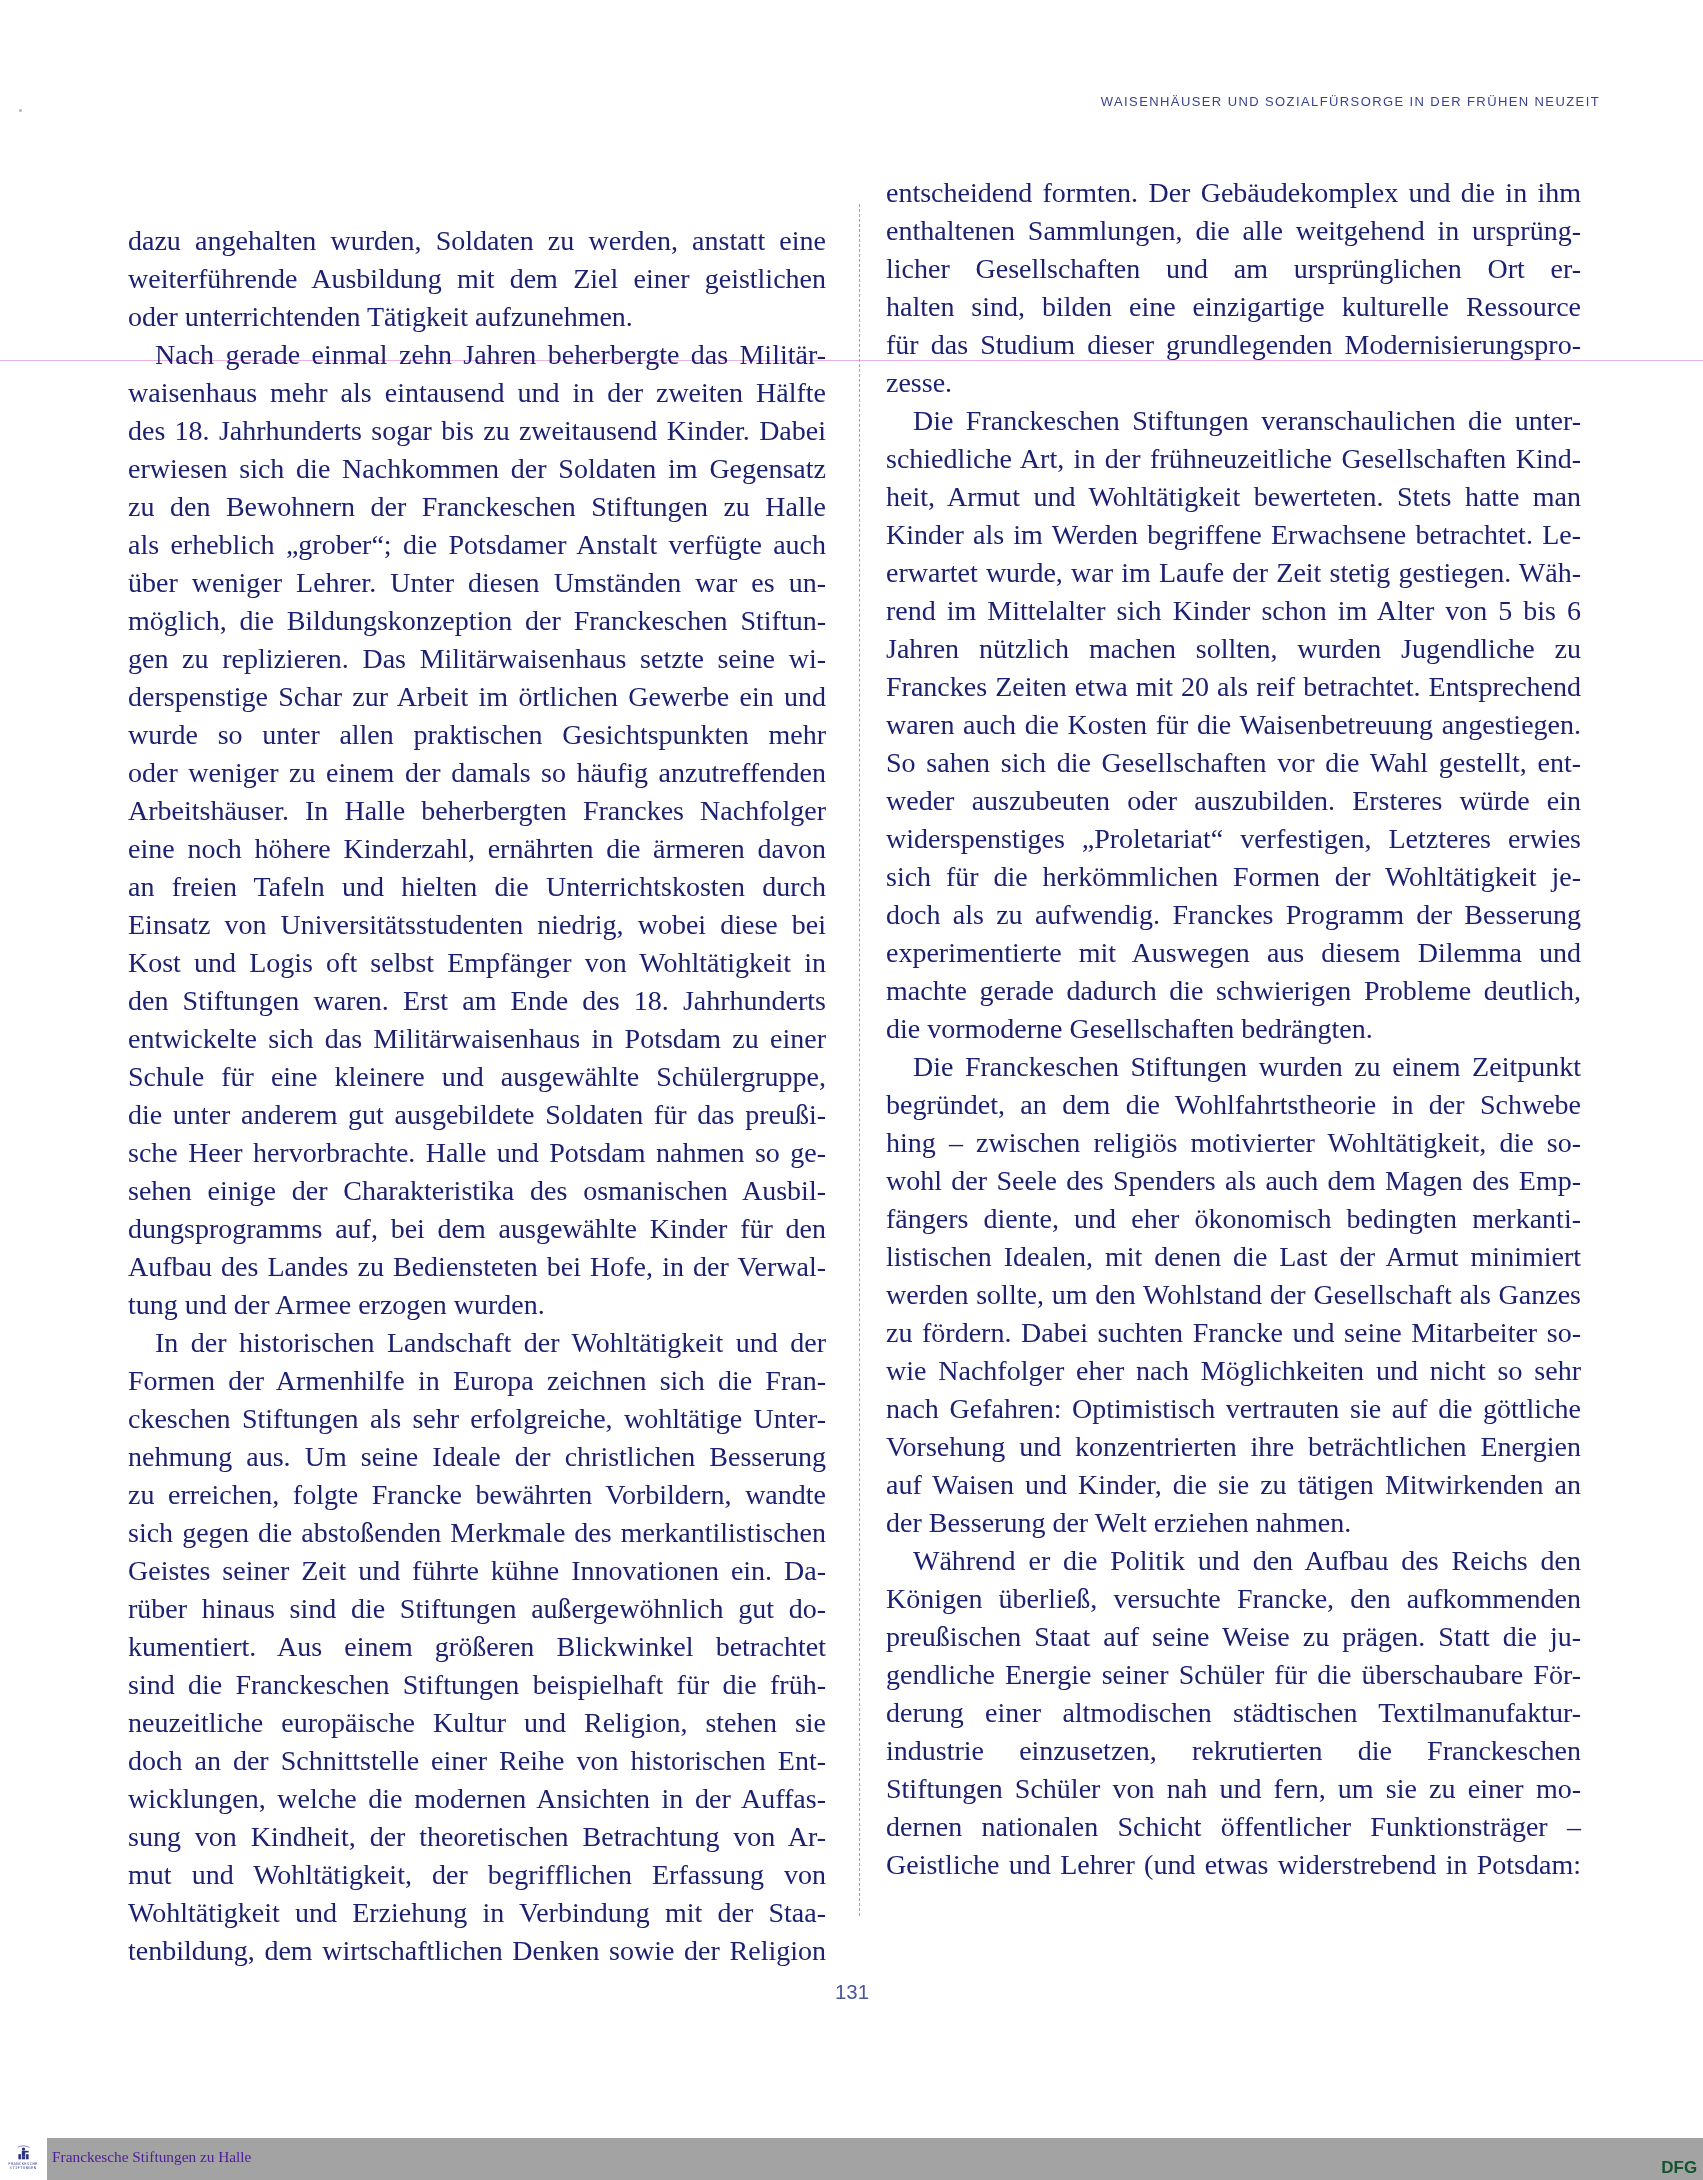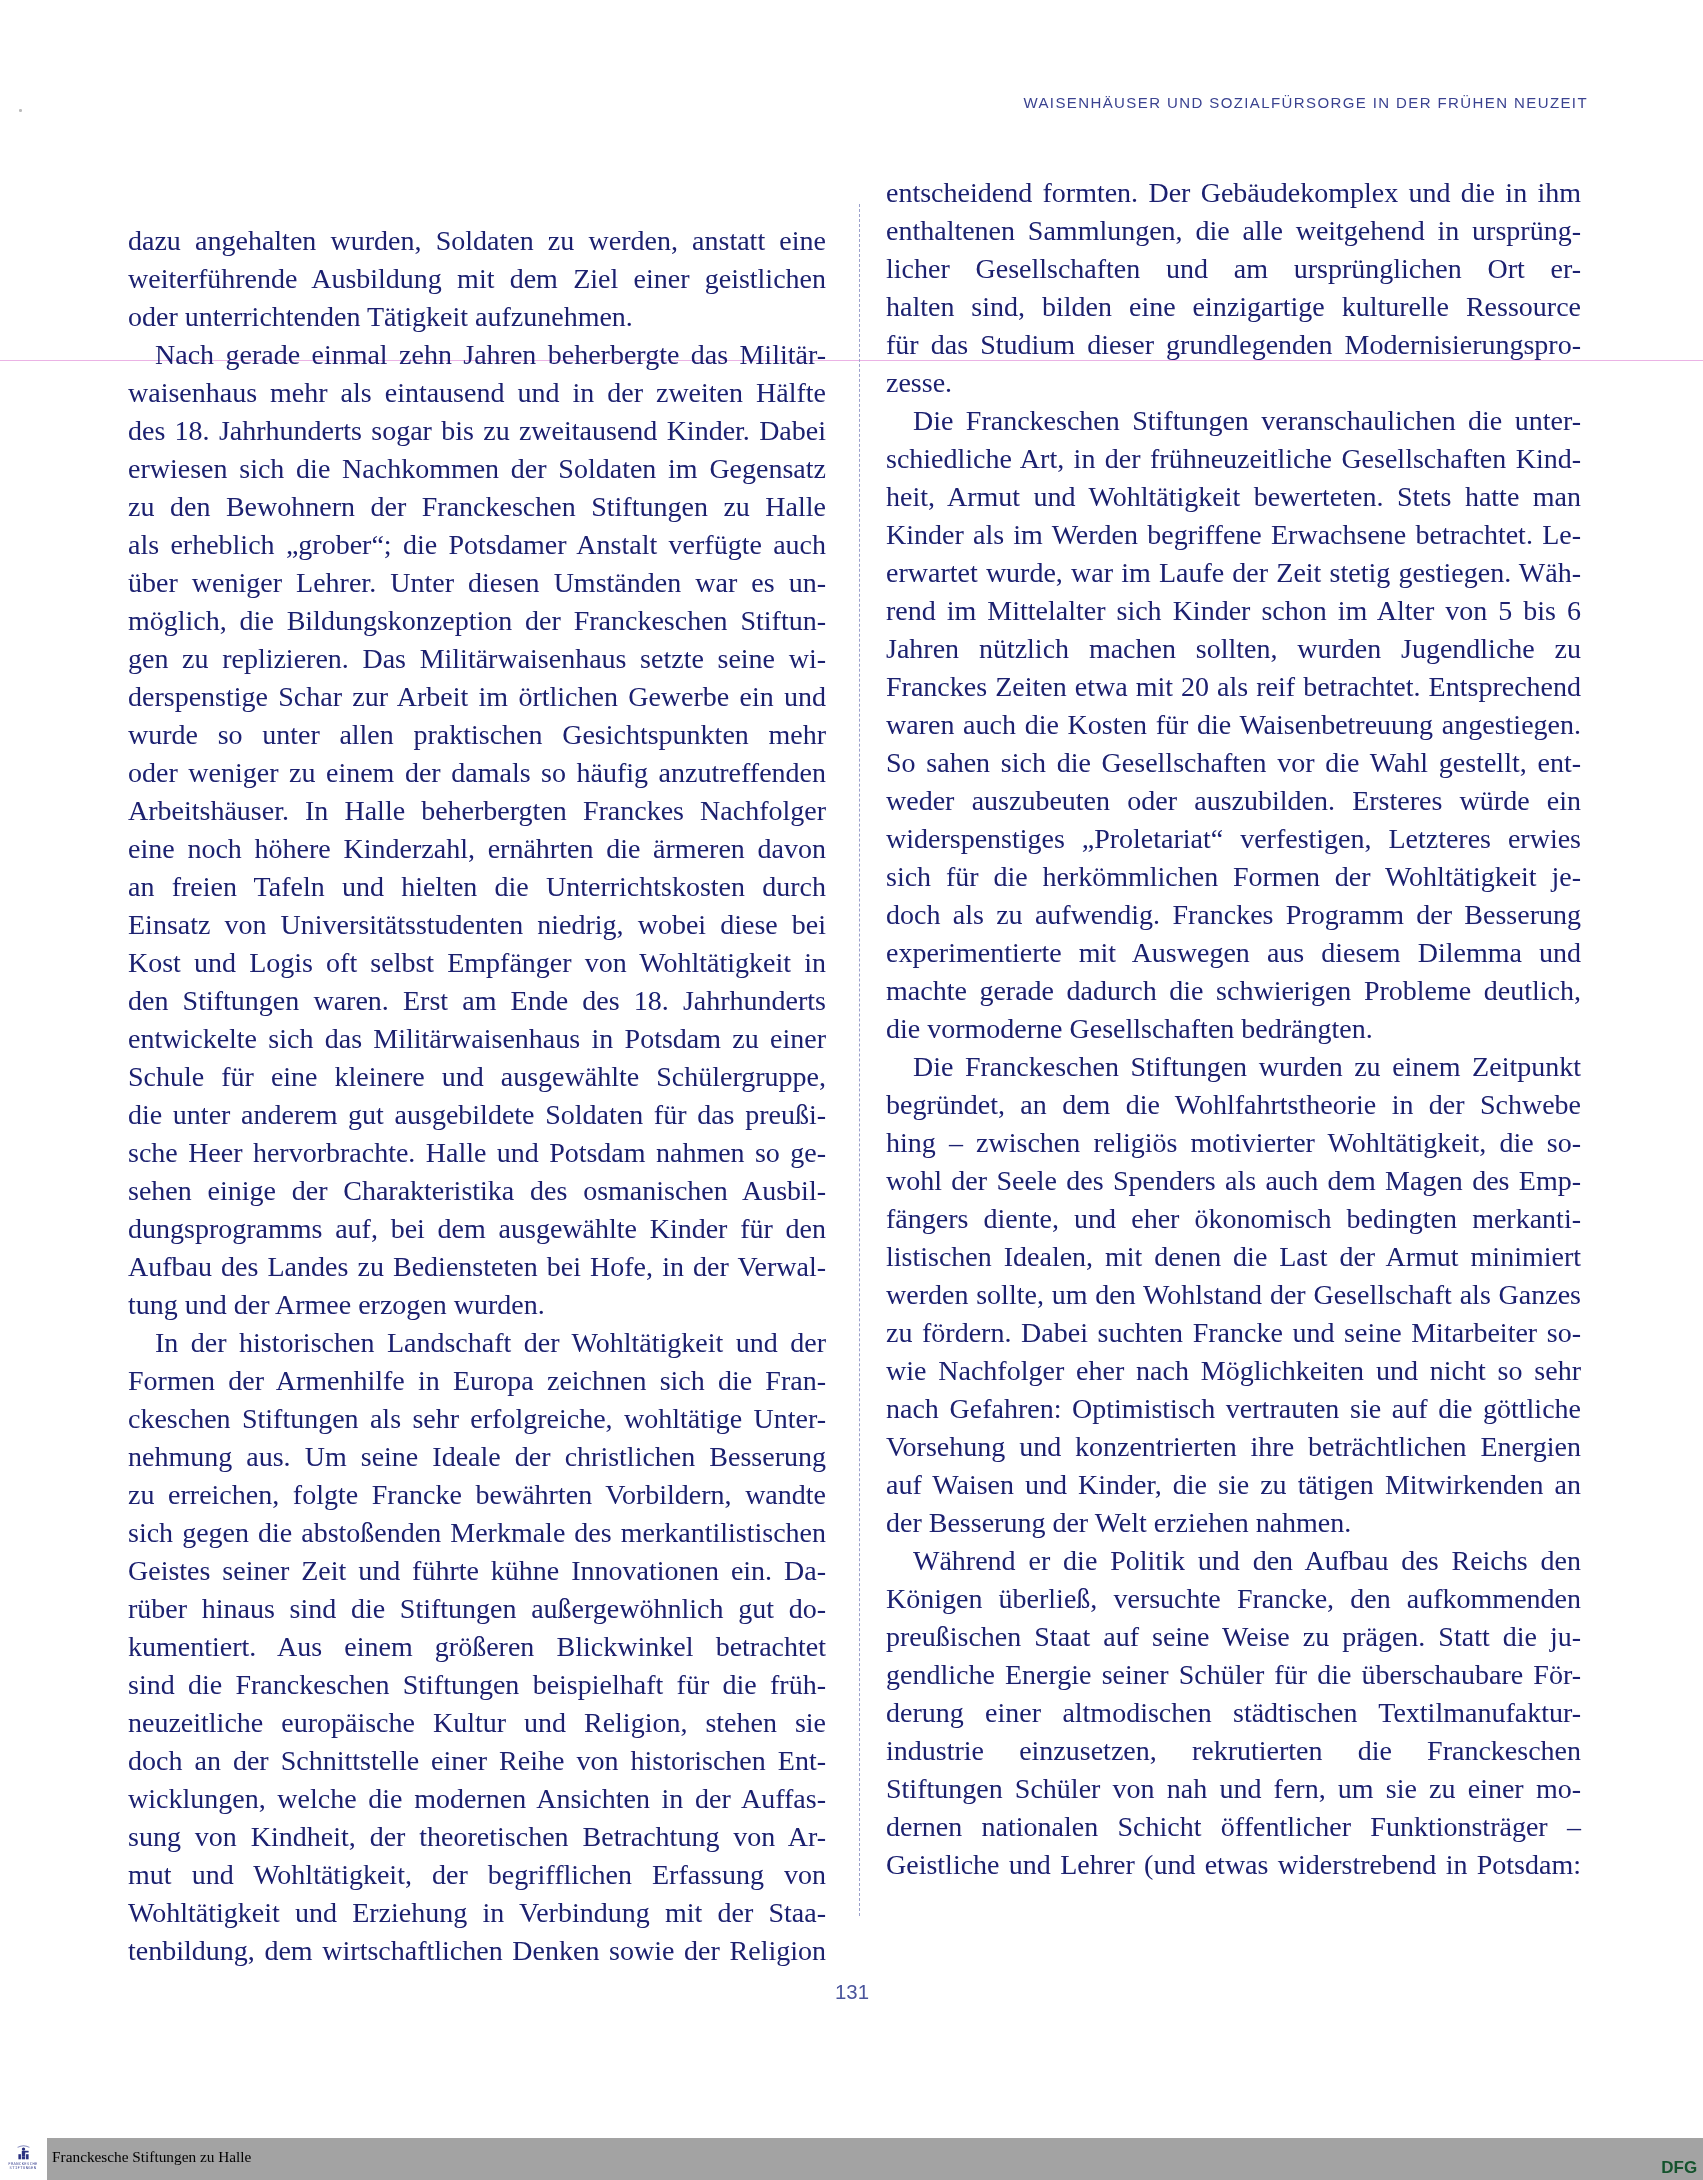--- a/index.html
+++ b/index.html
@@ -3,23 +3,23 @@
 <meta charset="utf-8">
 <style>
   html, body { margin: 0; padding: 0; }
   body {
     width: 1704px; height: 2181px; position: relative; overflow: hidden;
     background: #ffffff;
     font-family: "Liberation Serif", "DejaVu Serif", serif;
     color: #1c2170;
   }
   .running-head {
-    position: absolute; top: 94px; right: 116px;
+    position: absolute; top: 94px; right: 104px;
     font-family: "Liberation Sans", "DejaVu Sans", sans-serif;
-    font-size: 15px; letter-spacing: 1.4px; color: #3a4290;
+    font-size: 13px; letter-spacing: 1.4px; color: #3a4290;
     text-transform: uppercase;
   }
   .scan-dot { position: absolute; left: 19px; top: 109px; width: 2.6px; height: 2.6px; background:#bbb; border-radius: 50%; }
   .guide-h {
     position: absolute; left: 0; width: 1704px; top: 360px; height: 0.9px;
     background: #e8a6e0; opacity: 0.85;
   }
   .guide-v {
     position: absolute; left: 859px; top: 204px; height: 1712px; width: 0.9px;
     border-left: 0.9px dashed #9aa0cc;
@@ -52,21 +52,21 @@
   .logo-text {
     font-family: "DejaVu Sans Mono", monospace; font-size: 3.8px; letter-spacing: 0.4px;
     color: #3a4290; line-height: 4.3px; text-align: center;
   }
   .footer-bar {
     position: absolute; left: 47px; top: 0; right: 0; height: 43px;
     background: #a3a3a3;
   }
   .footer-title {
     position: absolute; left: 5.1px; top: 10.2px;
-    font-family: "Liberation Serif", serif; font-size: 15.3px; color: #000000;
+    font-family: "Liberation Serif", serif; font-size: 15.3px; color: #4c1d95;
   }
   .footer-dfg {
     position: absolute; right: 6.8px; top: 20px;
     font-family: "Liberation Sans", sans-serif; font-weight: bold; font-size: 17px;
     color: #14532d; letter-spacing: 0px;
   }
 </style>
 </head>
 <body>
 

